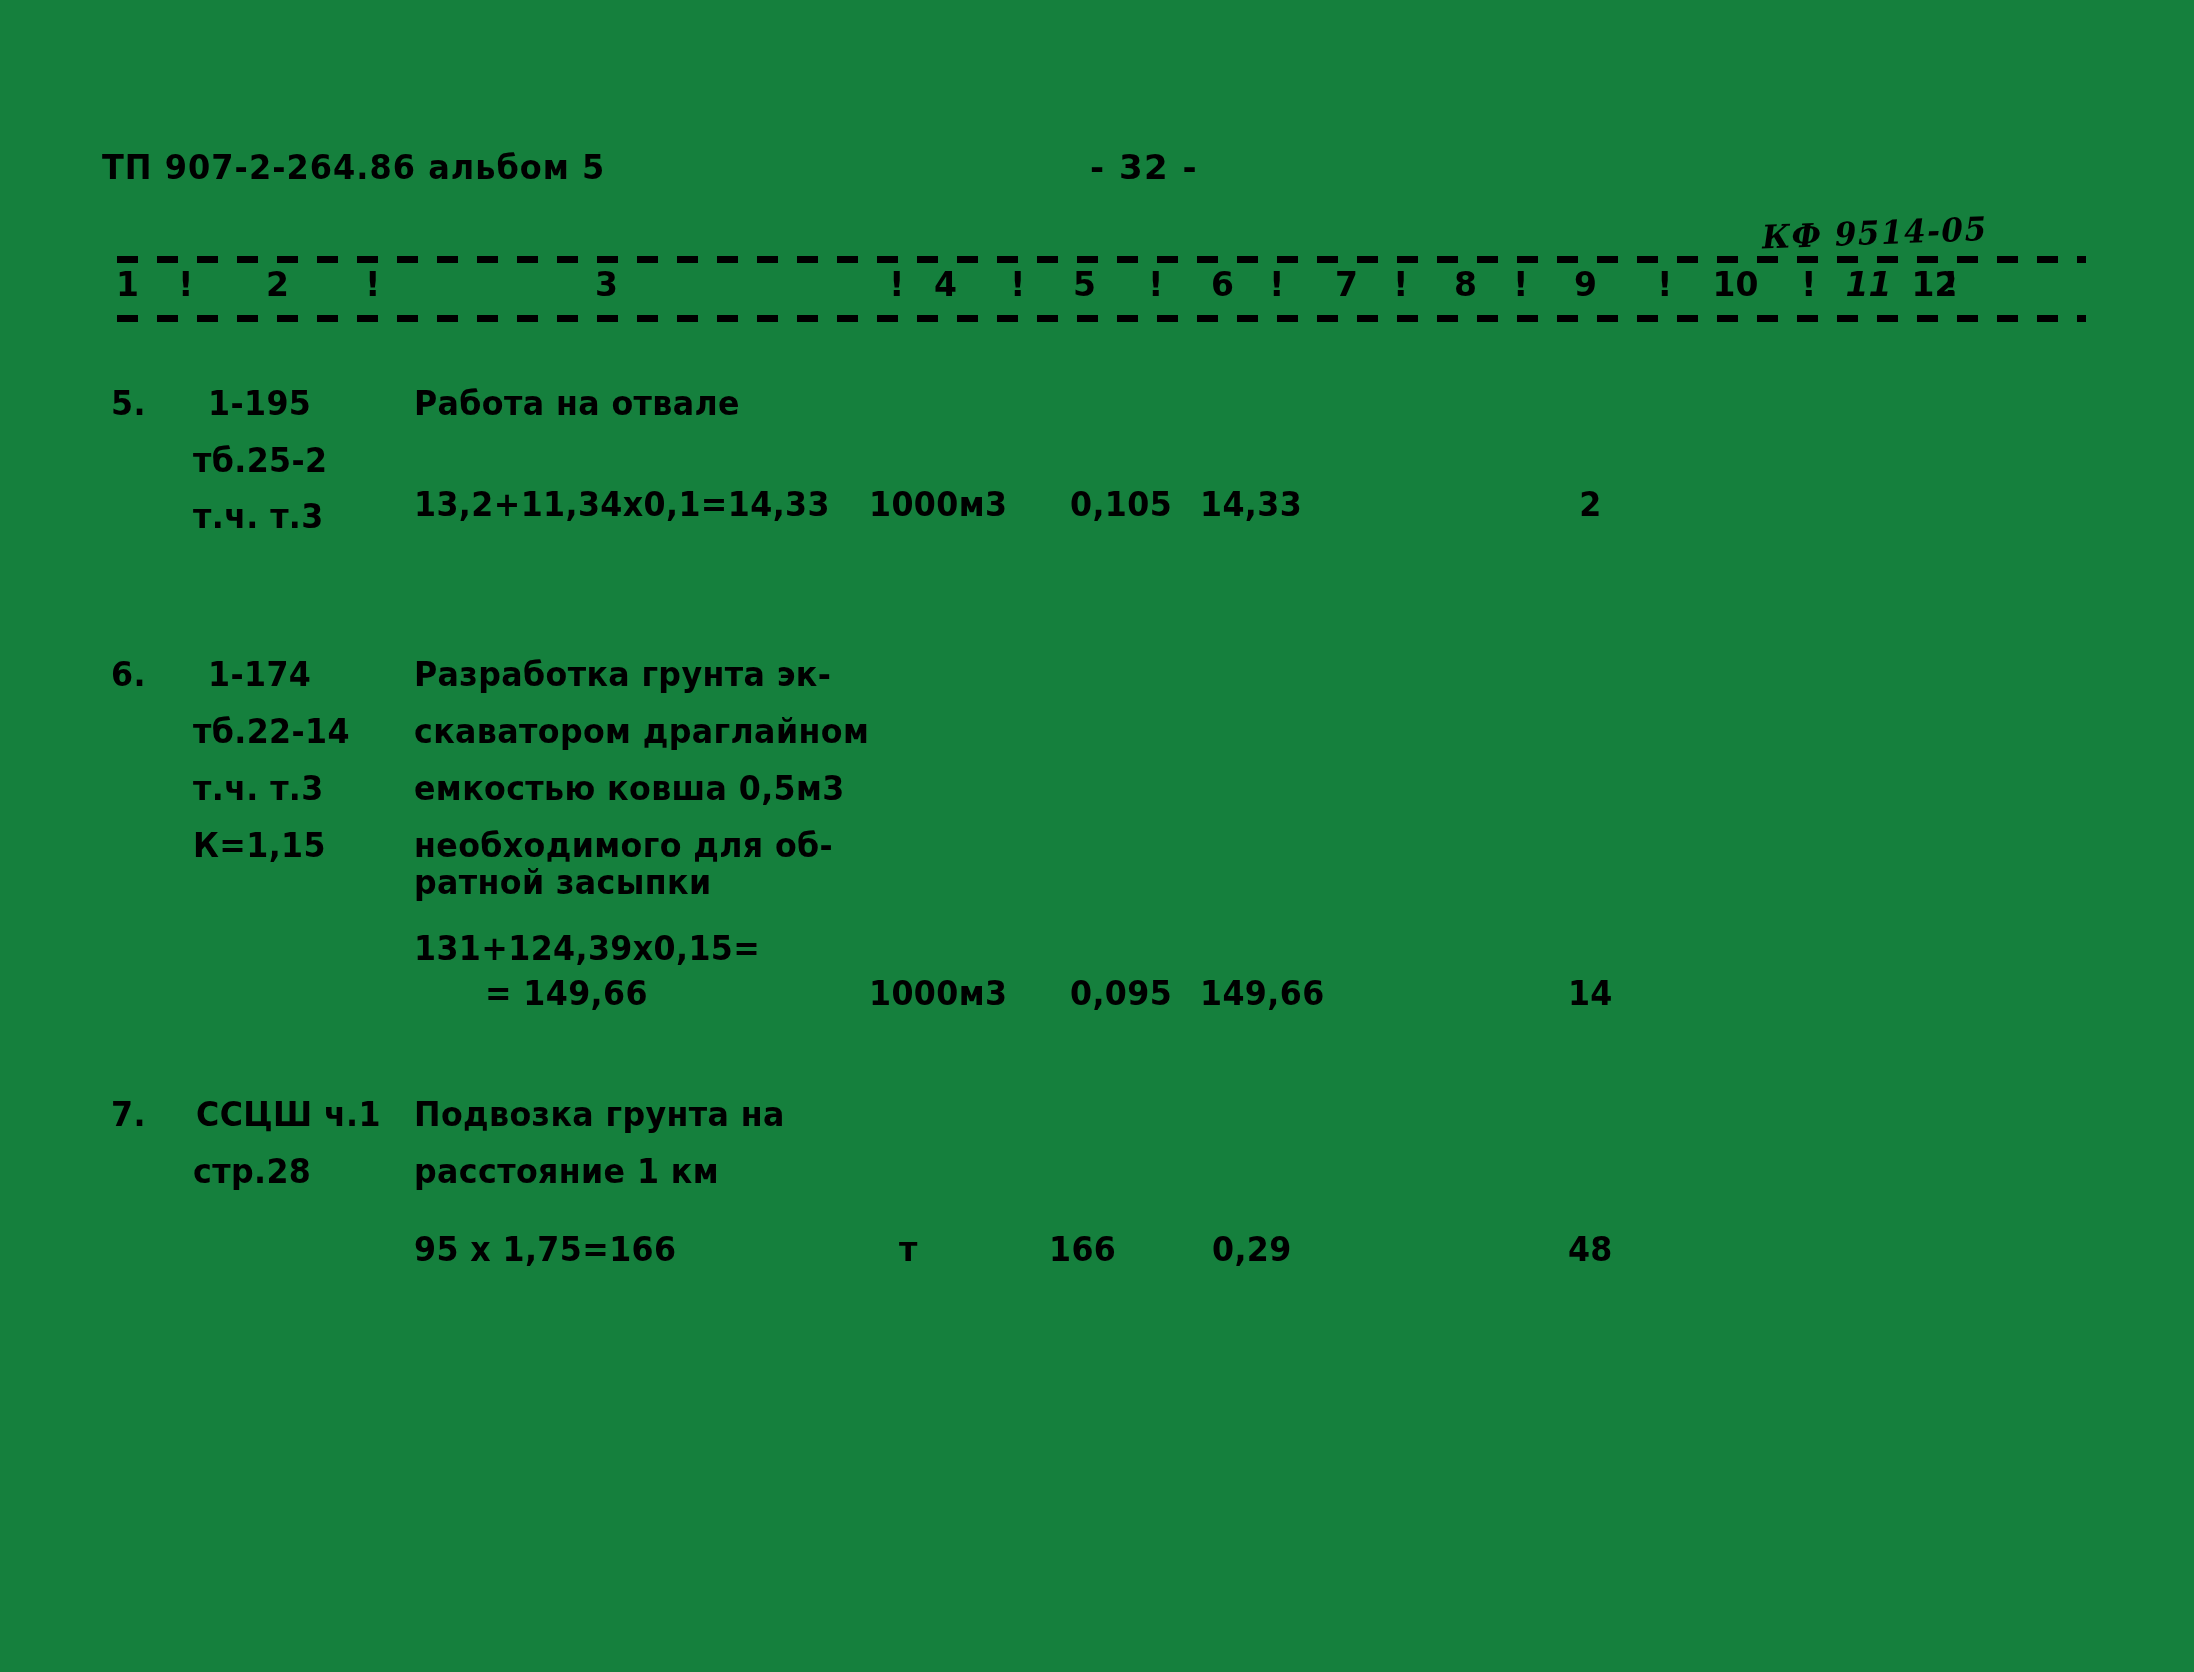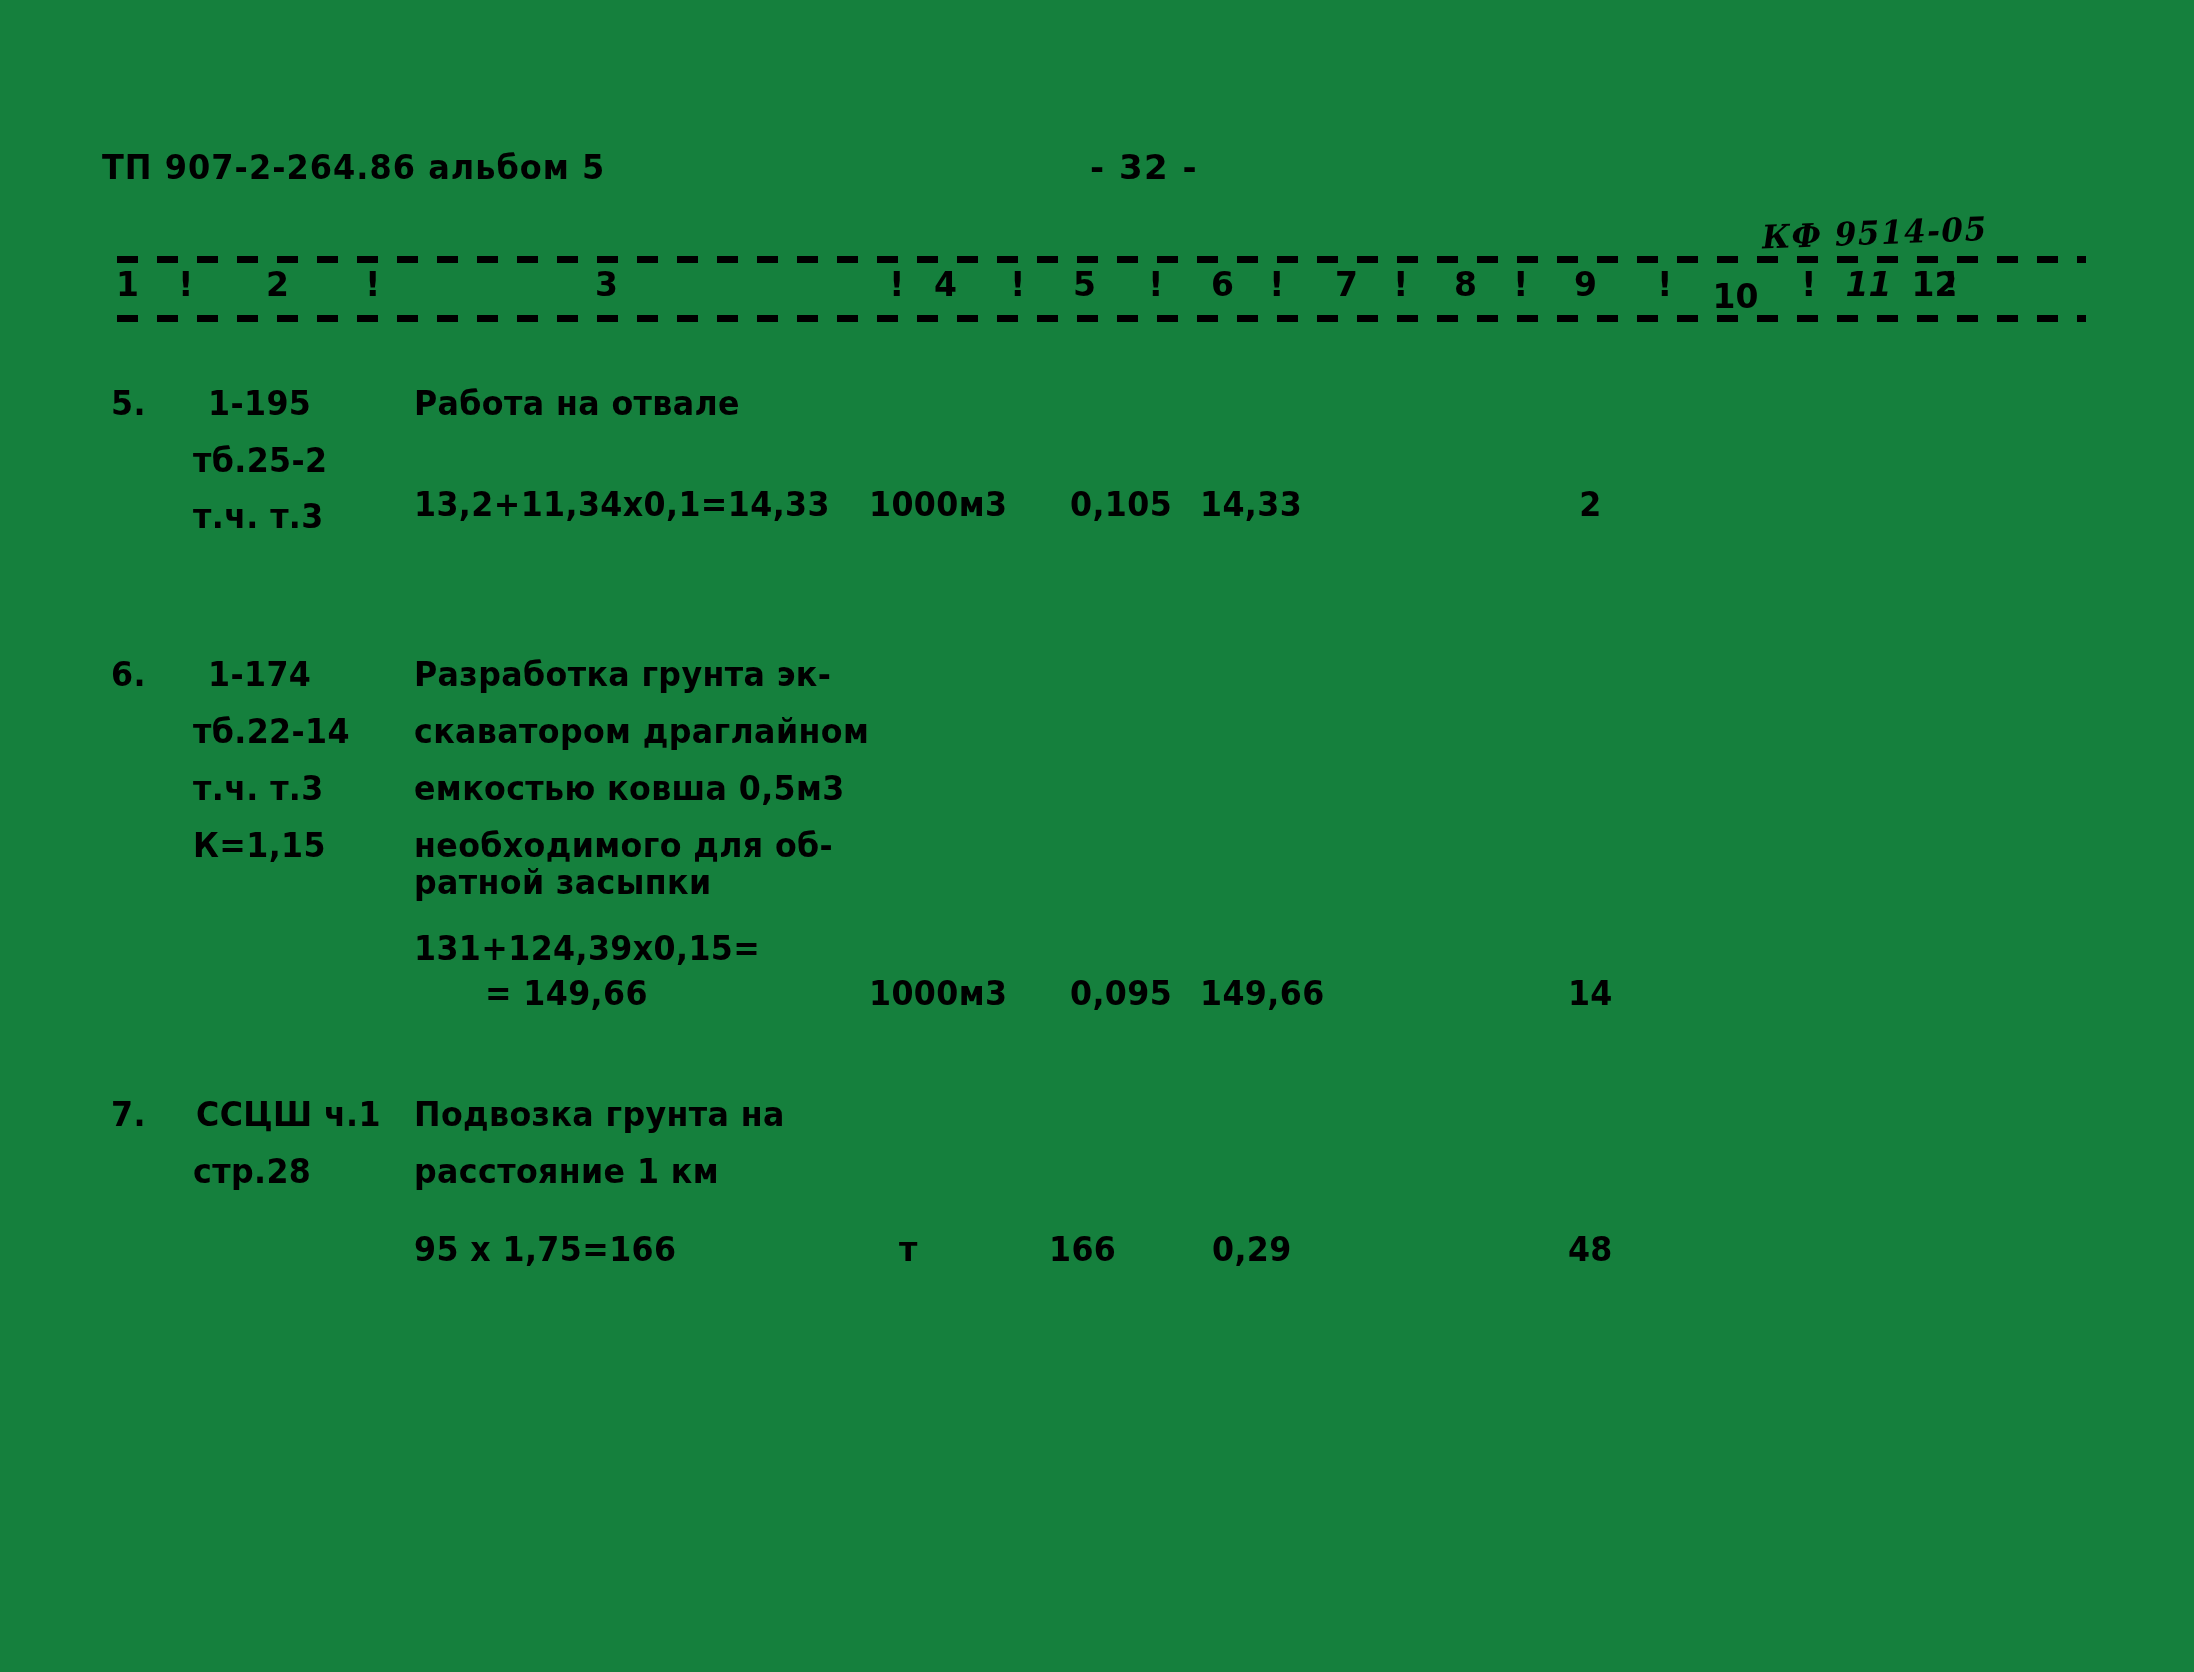--- a/index.html
+++ b/index.html
@@ -136,21 +136,21 @@
   <div class="colhead" style="left:1062px;width:45px;">5</div>
   <div class="colsep" style="left:1148px;">!</div>
   <div class="colhead" style="left:1200px;width:45px;">6</div>
   <div class="colsep" style="left:1269px;">!</div>
   <div class="colhead" style="left:1324px;width:45px;">7</div>
   <div class="colsep" style="left:1393px;">!</div>
   <div class="colhead" style="left:1443px;width:45px;">8</div>
   <div class="colsep" style="left:1513px;">!</div>
   <div class="colhead" style="left:1563px;width:45px;">9</div>
   <div class="colsep" style="left:1657px;">!</div>
-  <div class="colhead" style="left:1702px;width:67px;margin-top:12px;">10</div>
+  <div class="colhead" style="left:1702px;width:67px;">10</div>
   <div class="colsep" style="left:1801px;">!</div>
   <div class="colhead" style="left:1835px;width:67px;font-style:italic;">11</div>
   <div class="colsep" style="left:1943px;">!</div>
   <div class="colhead" style="left:1901px;width:67px;">12</div>
 
   <div class="cell num" style="left:111px;top:375px;">5.</div>
 
   <div class="cell" style="left:208px;top:375px;">1-195</div>
   <div class="cell" style="left:193px;top:432px;">тб.25-2</div>
   <div class="cell" style="left:193px;top:488px;">т.ч. т.3</div>

